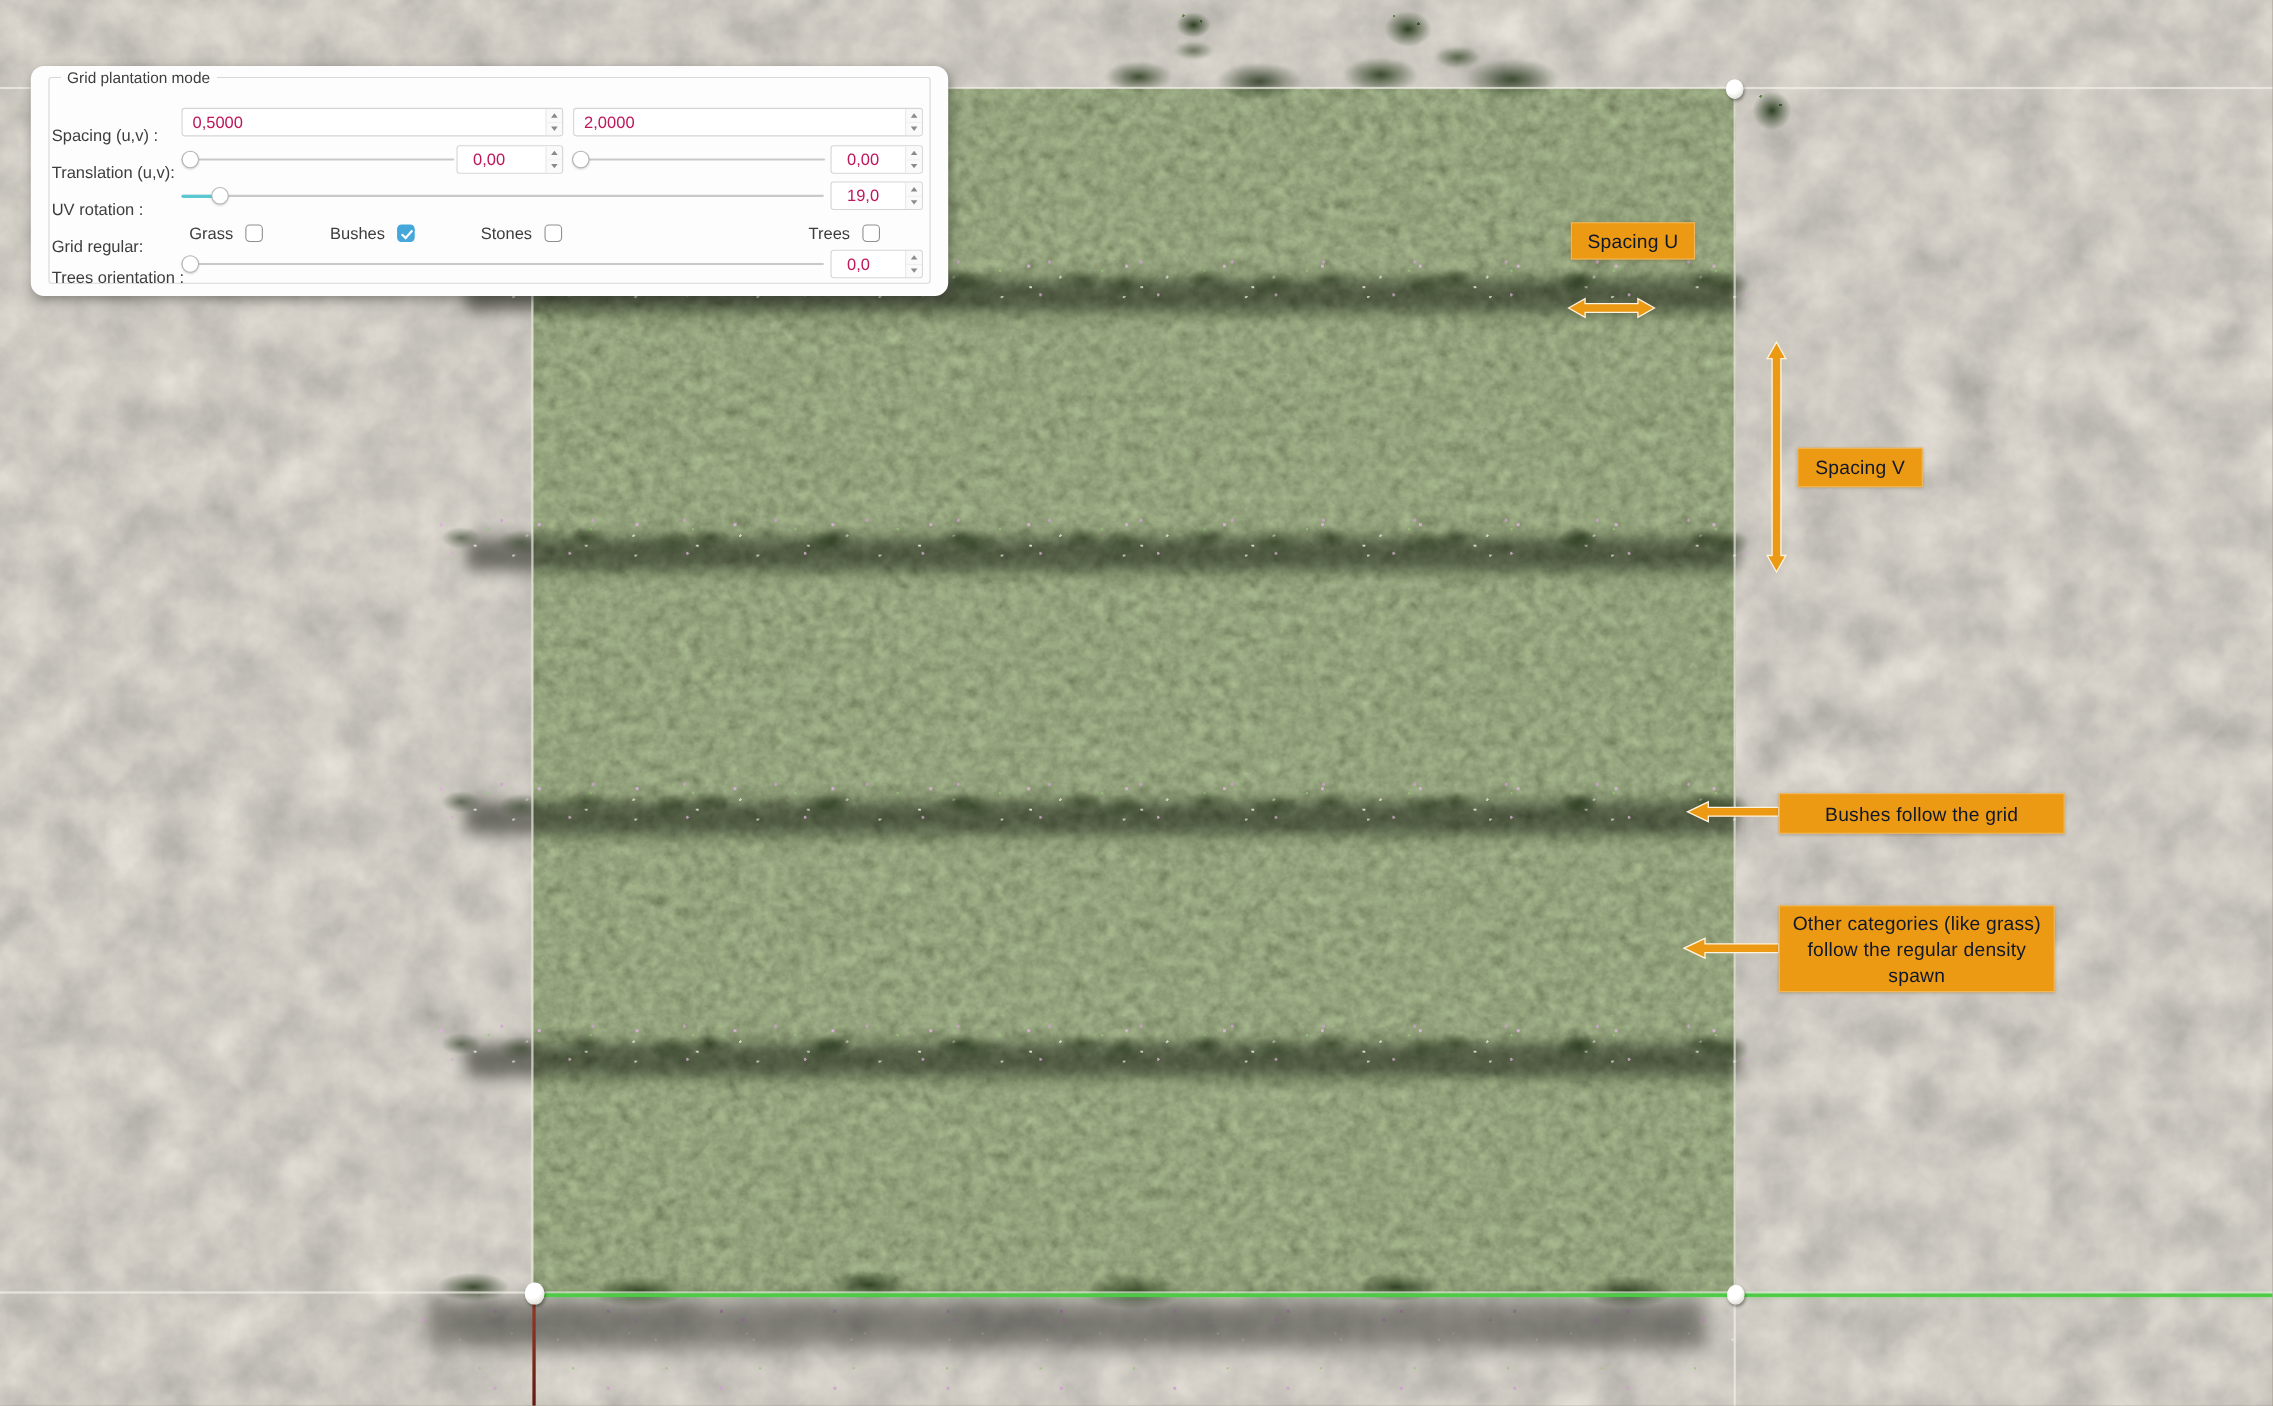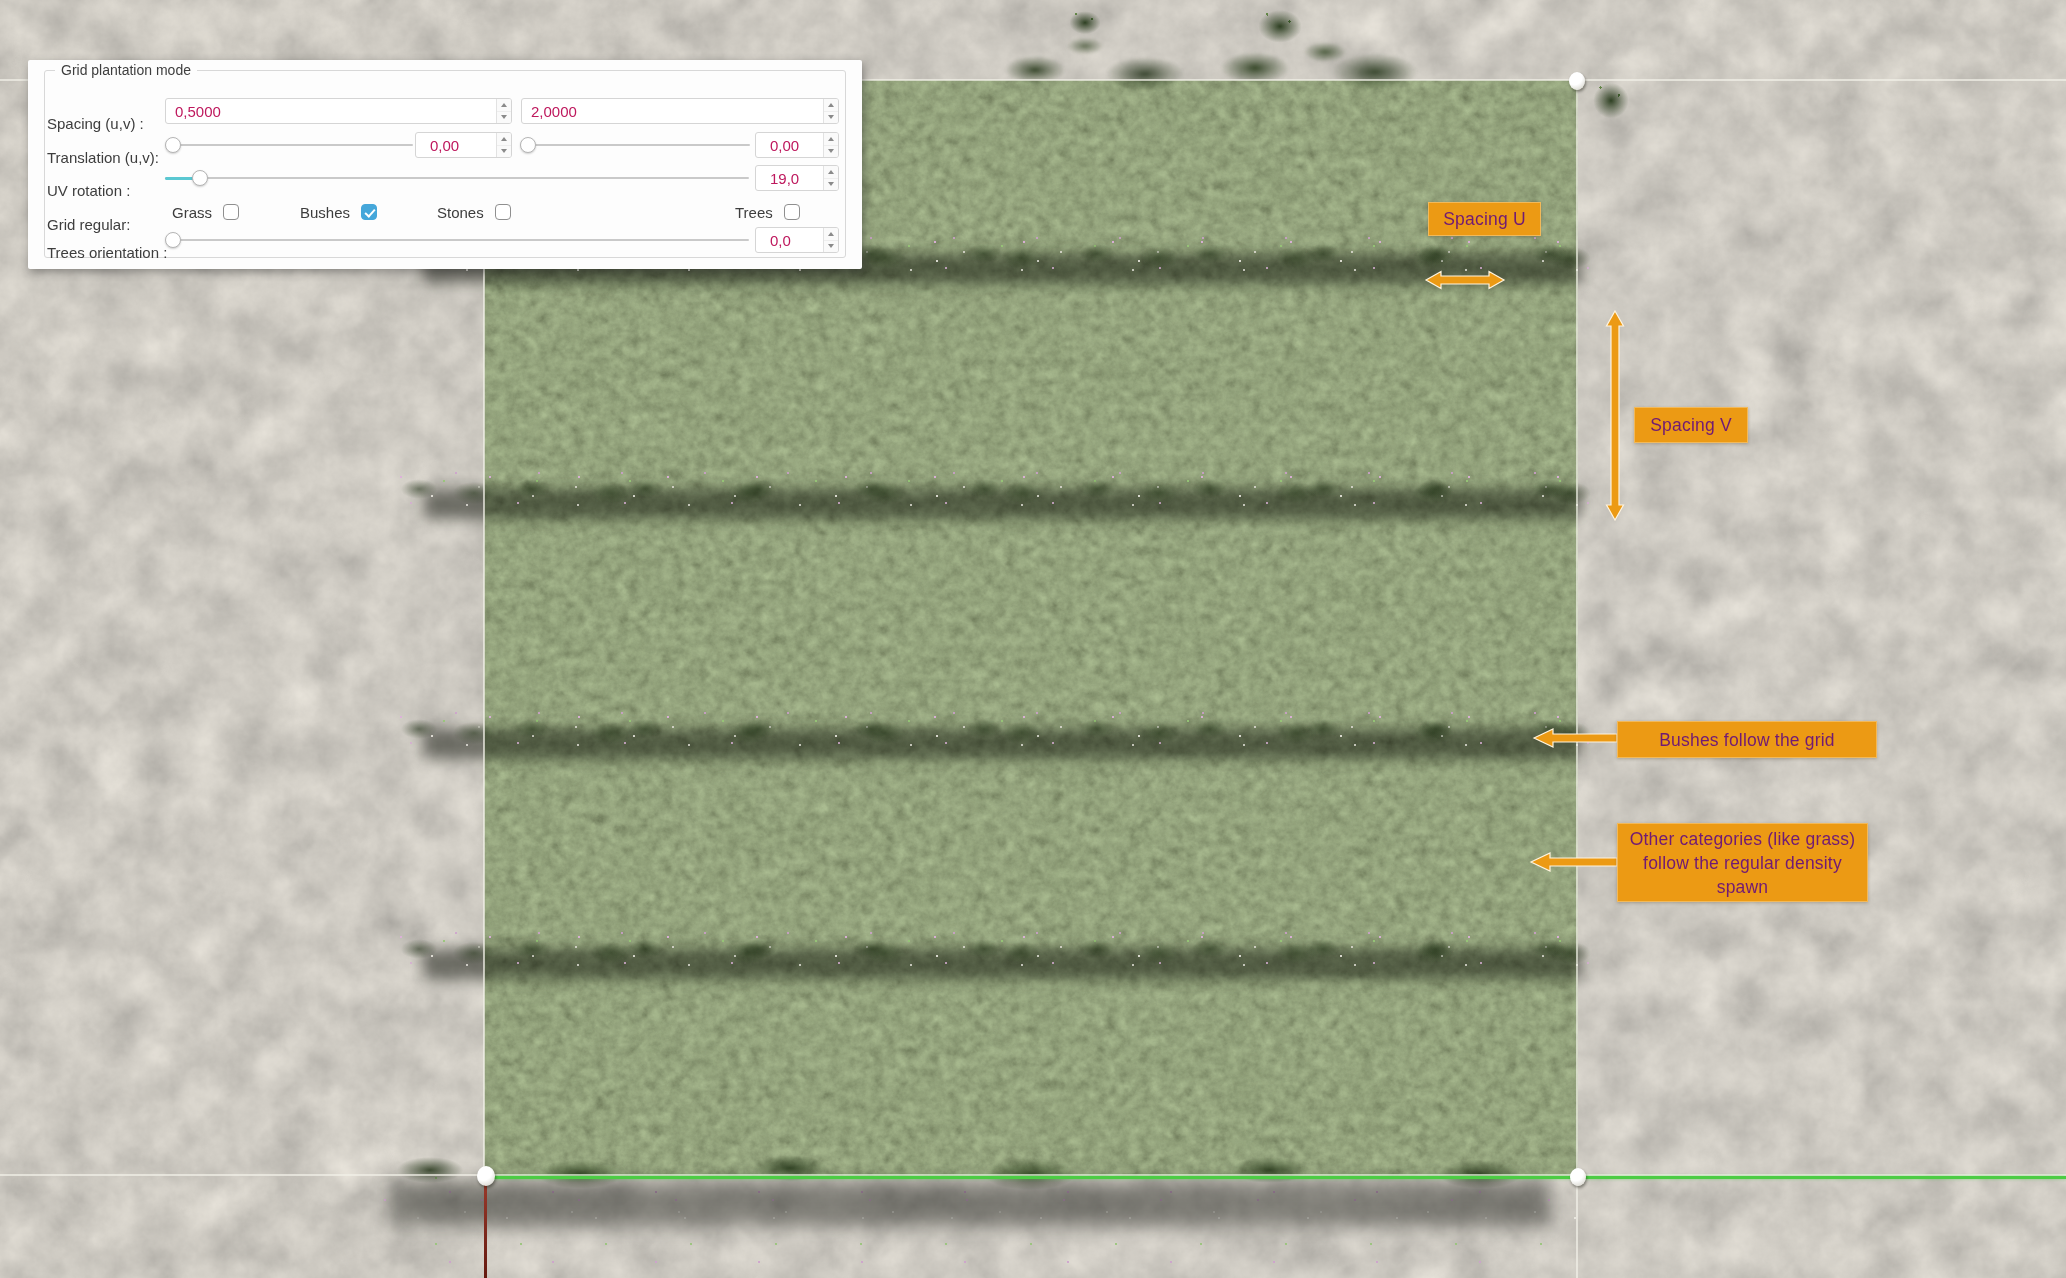--- a/index.html
+++ b/index.html
@@ -68,30 +68,30 @@
   .bottom-spill::after{content:"";position:absolute;left:20px;right:30px;top:34px;height:44px;
     background:rgba(8,10,4,.42);filter:blur(9px)}
 
   .gline{position:absolute;background:var(--selection-line);opacity:.7;z-index:20}
   .axis{position:absolute;z-index:21}
   .handle{position:absolute;width:16px;height:18px;border-radius:50%;z-index:30;
     background:radial-gradient(circle at 35% 30%, #ffffff 45%, #d9d8d0 85%, #b9b8b0);
     box-shadow:1px 2px 3px rgba(20,20,10,.45);transform:translate(-50%,-50%)}
 
   
-  .ann-box{position:absolute;z-index:40;background:var(--annotation-orange);color:#701a75;
+  .ann-box{position:absolute;z-index:40;background:var(--annotation-orange);color:#0f172a;
     border:1px solid rgba(255,244,220,.35);display:flex;align-items:center;justify-content:center;
     text-align:center;font-size:17.5px;line-height:24px;letter-spacing:.2px;
     box-shadow:0 1px 3px rgba(60,40,0,.25)}
   .ann-arrow{position:absolute;z-index:40;color:var(--annotation-orange)}
   .ann-arrow svg{display:block;width:100%;height:100%}
 
   
   .panel{position:absolute;left:28px;top:60px;width:834px;height:209px;background:#fdfdfd;
-    border-radius:2px;box-shadow:2px 3px 10px rgba(40,40,40,.45);z-index:50;color:#3d3d3d;font-size:15px}
+    border-radius:12px;box-shadow:2px 3px 10px rgba(40,40,40,.45);z-index:50;color:#3d3d3d;font-size:15px}
   .panel fieldset{position:absolute;left:16px;top:2px;width:802px;height:196px;
     border:1px solid #d8d8d8;border-radius:3px}
   .panel legend{margin-left:10px;padding:0 6px;font-size:14px;color:#3e3e3e}
   .prow{position:absolute;height:26px;display:flex;align-items:center}
   .plabel{position:absolute;left:19px;top:12px;height:26px;display:flex;align-items:center;white-space:nowrap}
 
   .num-group{position:absolute;top:0;height:26px;display:flex;background:#fff;
     border:1px solid #d5d5d5;border-radius:3px;overflow:hidden}
   .num-group input{flex:1;min-width:0;border:none;outline:none;padding:0 4px 0 9px;
     font:15px "Liberation Sans",sans-serif;color:#be185d;background:transparent}

